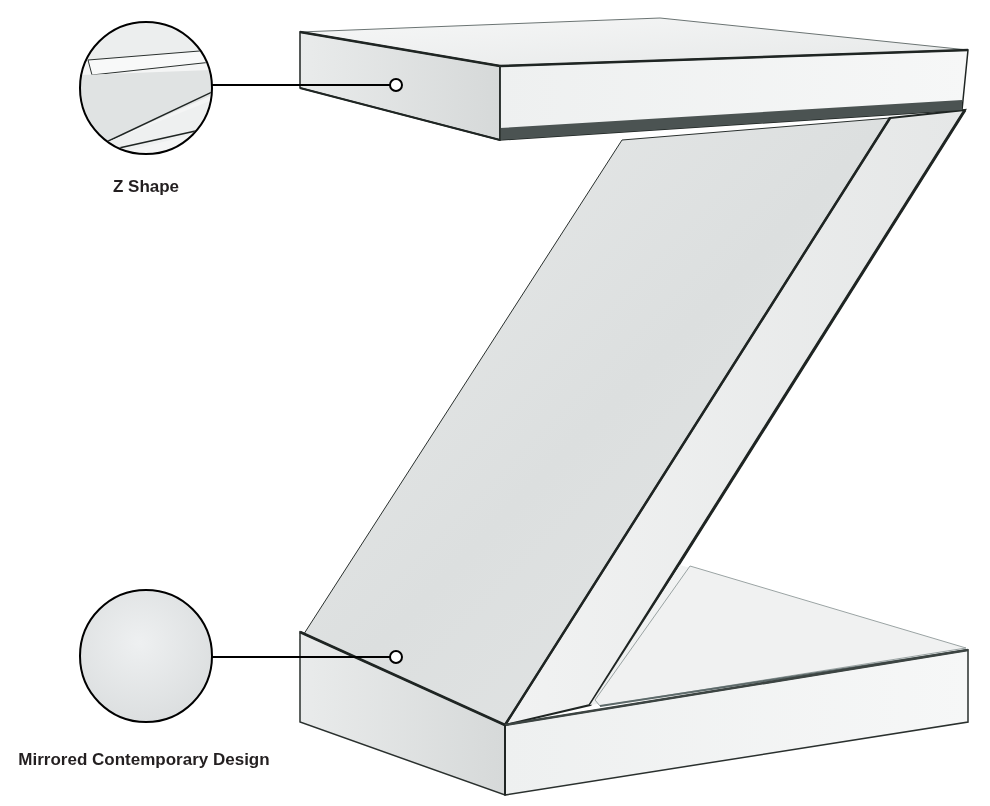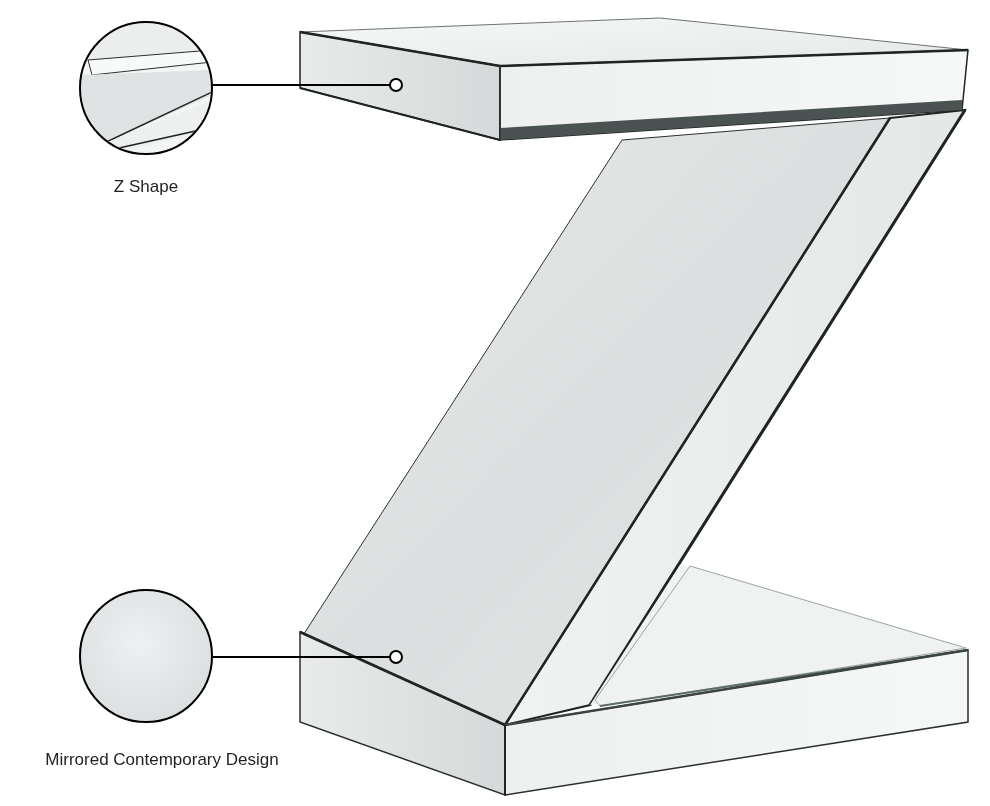--- a/index.html
+++ b/index.html
@@ -1,20 +1,20 @@
 <!DOCTYPE html>
 <html><head>
 <meta charset="utf-8">
 <style>
   html, body { margin: 0; padding: 0; background: #ffffff; }
   body { width: 990px; height: 806px; position: relative; overflow: hidden; font-family: "Liberation Sans", sans-serif; }
   .stage { position: absolute; left: 0; top: 0; width: 990px; height: 806px; }
-  .label { position: absolute; color: #231f20; font-size: 17px; white-space: nowrap; transform: translateX(-50%); }
+  .label { position: absolute; color: #231f20; font-size: 17px; white-space: nowrap; transform: translateX(-50%); font-weight: bold; }
   .label.top { left: 146px; top: 177px; }
-  .label.bottom { left: 162px; top: 750px; }
+  .label.bottom { left: 144px; top: 750px; }
 </style>
 </head>
 <body>
 
 <div class="stage">
 <svg width="990" height="806" viewBox="0 0 990 806" xmlns="http://www.w3.org/2000/svg">
   <defs>
     <linearGradient id="gTop" x1="0" y1="0" x2="1" y2="1">
       <stop offset="0" stop-color="#f6f7f7"></stop>
       <stop offset="1" stop-color="#e6e8e8"></stop>

